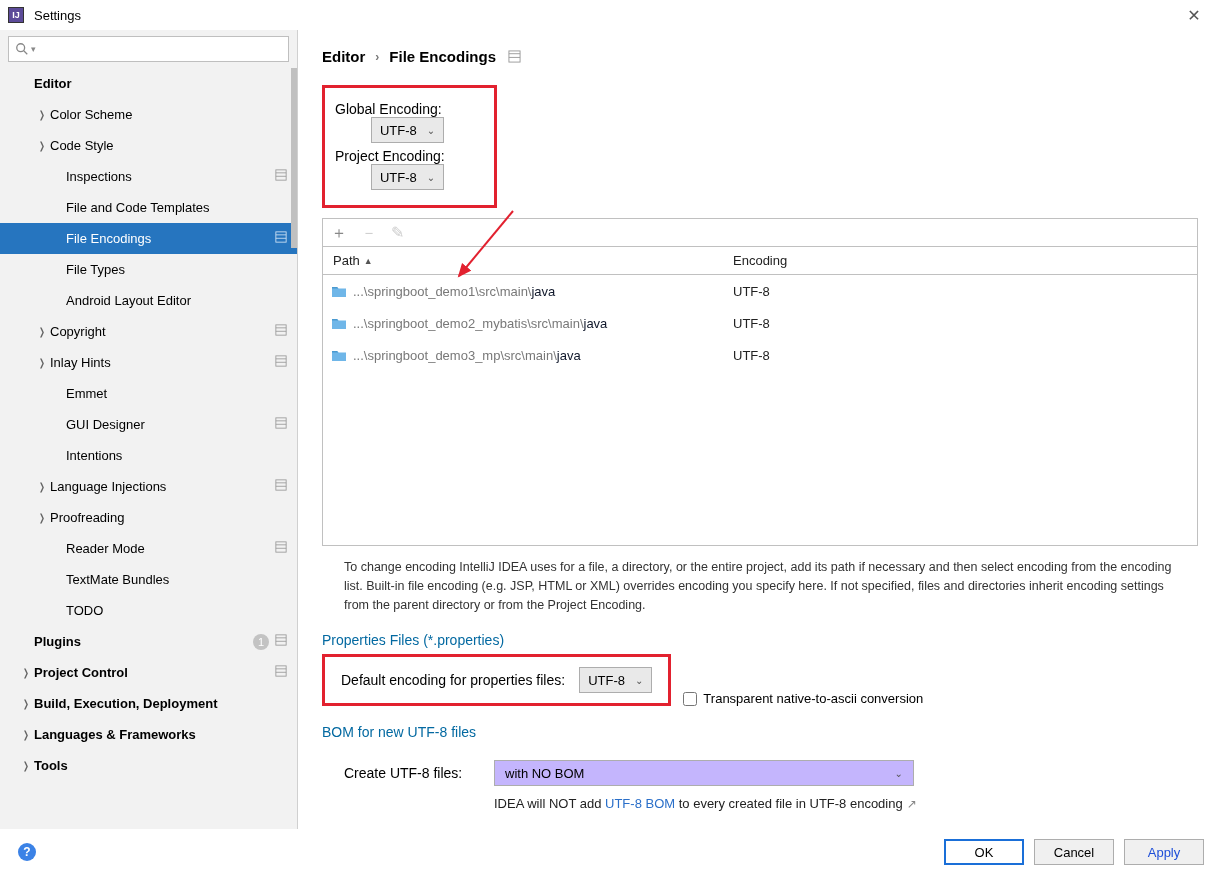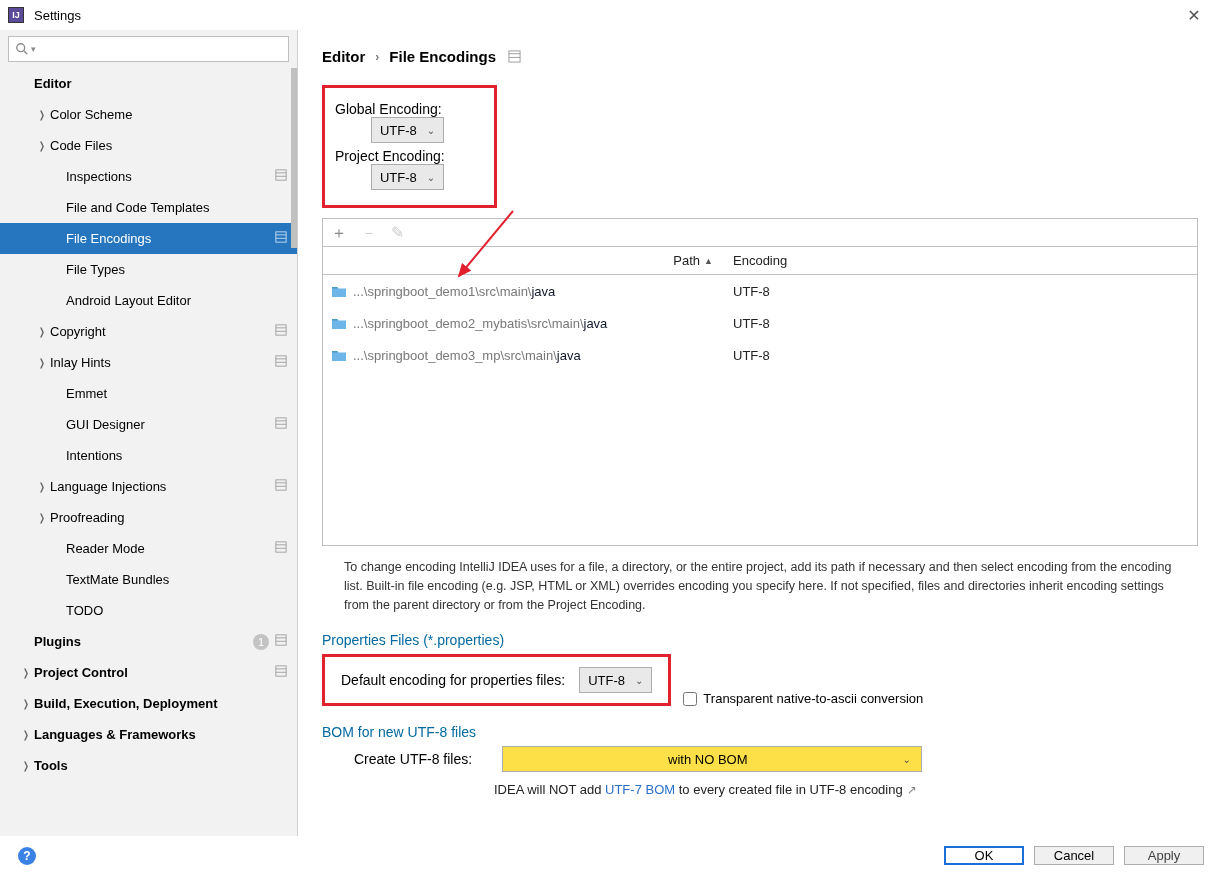--- a/index.html
+++ b/index.html
@@ -47,56 +47,56 @@
 .red-box { border: 3px solid #e2212f; padding: 8px 14px 10px 10px; display: inline-block; margin-bottom: 4px; }
 .enc-row { display: flex; align-items: center; margin: 5px 0; flex-direction: column; }
 .enc-row .lbl { width: 145px; font-size: 14px; }
 .combo { display: inline-flex; align-items: center; border: 1px solid #adadad; background: #e9e9e9; height: 26px; padding: 0 8px; cursor: pointer; font-size: 13px; }
 .combo .chev { font-size: 10px; color: #555; margin-left: 10px; }
 
 .toolbar { border: 1px solid #c0c0c0; border-bottom: none; margin-top: 6px; display: flex; align-items: center; height: 28px; padding: 0 8px; gap: 14px; }
 .toolbar .tb-btn { font-size: 16px; color: #888; line-height: 1; cursor: pointer; }
 .table { border: 1px solid #c0c0c0; }
 .table-head { display: flex; border-bottom: 1px solid #c0c0c0; }
-.table-head .th { padding: 6px 10px; font-size: 13px; color: #222; justify-content: flex-end; }
+.table-head .th { padding: 6px 10px; font-size: 13px; color: #222; }
 .th-path { flex: 0 0 400px; display: flex; align-items: center; gap: 4px; }
 .th-enc { flex: 1; }
 .sort-arrow { font-size: 9px; color: #555; }
 .table-body { height: 270px; overflow-y: auto; }
 .trow { display: flex; align-items: center; height: 32px; }
 .trow .tcell-path { flex: 0 0 400px; display: flex; align-items: center; padding-left: 8px; gap: 6px; color: #787878; font-size: 13px; }
 .trow .tcell-path .bold-end { color: #0f172a; }
 .trow .tcell-enc { flex: 1; padding-left: 10px; color: #222; }
 .folder-icon { width: 16px; height: 13px; }
 
 .help-text { font-size: 12.5px; color: #333; padding: 12px 18px 12px 22px; line-height: 1.5; }
 
 .fieldset { margin-top: 6px; }
 .fieldset-label { font-size: 14px; color: #0369a1; margin-bottom: 6px; }
 .redbox2 { border: 3px solid #e2212f; display: inline-flex; align-items: center; padding: 10px 16px; gap: 14px; }
 .check-row { display: inline-flex; align-items: center; gap: 6px; margin-left: 12px; }
 .check-row input { width: 14px; height: 14px; }
-.wide-combo { display: inline-flex; align-items: center; border: 1px solid #adadad; background: #fde047; height: 26px; padding: 0 10px; width: 420px; cursor: pointer; }
+.wide-combo { display: inline-flex; align-items: center; border: 1px solid #adadad; background: #c4b5fd; height: 26px; padding: 0 10px; width: 420px; cursor: pointer; }
 .wide-combo .txt { flex: 1; }
 .wide-combo .chev { font-size: 10px; color: #555; }
-.field-row { display: flex; align-items: center; padding-left: 22px; gap: 20px; margin-top: 6px; text-align: center; }
+.field-row { display: flex; align-items: center; padding-left: 22px; gap: 12px; margin-top: 20px; }
 .hint { padding-left: 172px; margin-top: 10px; font-size: 13px; color: #222; }
 .hint a { color: #2a6fc9; text-decoration: none; }
 .ext-link { font-size: 12px; color: #888; margin-left: 4px; }
 
 
 .red-arrow { position: absolute; left: 155px; top: 176px; pointer-events: none; z-index: 5; }
 
 
 .footer { display: flex; align-items: center; padding: 10px 18px; gap: 10px; }
 .footer .help { width: 18px; height: 18px; border-radius: 50%; background: #3b82e6; color: #fff; display: flex; align-items: center; justify-content: center; font-size: 12px; font-weight: bold; cursor: pointer; }
 .footer .spacer { flex: 1; }
-.btn { min-width: 80px; height: 19px; border: 1px solid #adadad; background: #f0f0f0; cursor: pointer; font-size: 13px; padding: 0 16px; }
+.btn { min-width: 80px; height: 26px; border: 1px solid #adadad; background: #f0f0f0; cursor: pointer; font-size: 13px; padding: 0 16px; }
 .btn.primary { border: 2px solid #1a6fd8; background: #fff; }
-.btn.disabled { color: #404040; cursor: default; }
+.btn.disabled { color: #1d4ed8; cursor: default; }
 </style>
 </head>
 <body>
 
 <div class="titlebar">
   <span class="app-icon">IJ</span>
   <span class="title">Settings</span>
   <span class="close">✕</span>
 </div>
 
@@ -118,21 +118,21 @@
     <div class="tree-row ind1 bold">
           <span class="arrow"></span>
           <span class="label">Editor</span>
         </div>
         <div class="tree-row ind2">
           <span class="arrow" style="transform: scaleX(0.7);">❯</span>
           <span class="label">Color Scheme</span>
         </div>
         <div class="tree-row ind2">
           <span class="arrow" style="transform: scaleX(0.7);">❯</span>
-          <span class="label">Code Files</span>
+          <span class="label">Code Style</span>
         </div>
         <div class="tree-row ind3">
           <span class="arrow"></span>
           <span class="label">Inspections</span>
           <span><svg class="settings-icon" viewBox="0 0 14 14" fill="none" stroke="currentColor">
               <rect x="1" y="1" width="12" height="12"></rect>
               <line x1="1" y1="4.5" x2="13" y2="4.5"></line>
               <line x1="1" y1="8.5" x2="13" y2="8.5"></line>
             </svg></span>
         </div>
@@ -368,21 +368,21 @@
       <div class="fieldset" style="margin-top:18px;">
         <div class="fieldset-label">BOM for new UTF-8 files</div>
         <div class="field-row">
           <span style="width:138px;font-size:14px;">Create UTF-8 files:</span>
           <span class="wide-combo">
             <span class="txt">with NO BOM</span>
             <span class="chev">⌄</span>
           </span>
         </div>
         <div class="hint">
-          <span>IDEA will NOT add </span><a href="#">UTF-7 BOM</a><span> to every created file in UTF-8 encoding</span><span class="ext-link">↗</span>
+          <span>IDEA will NOT add </span><a href="#">UTF-8 BOM</a><span> to every created file in UTF-8 encoding</span><span class="ext-link">↗</span>
         </div>
       </div>
     </div>
   </div>
 </div>
 
 <div class="footer">
   <span class="help">?</span>
   <span class="spacer"></span>
   <button class="btn primary">OK</button>

